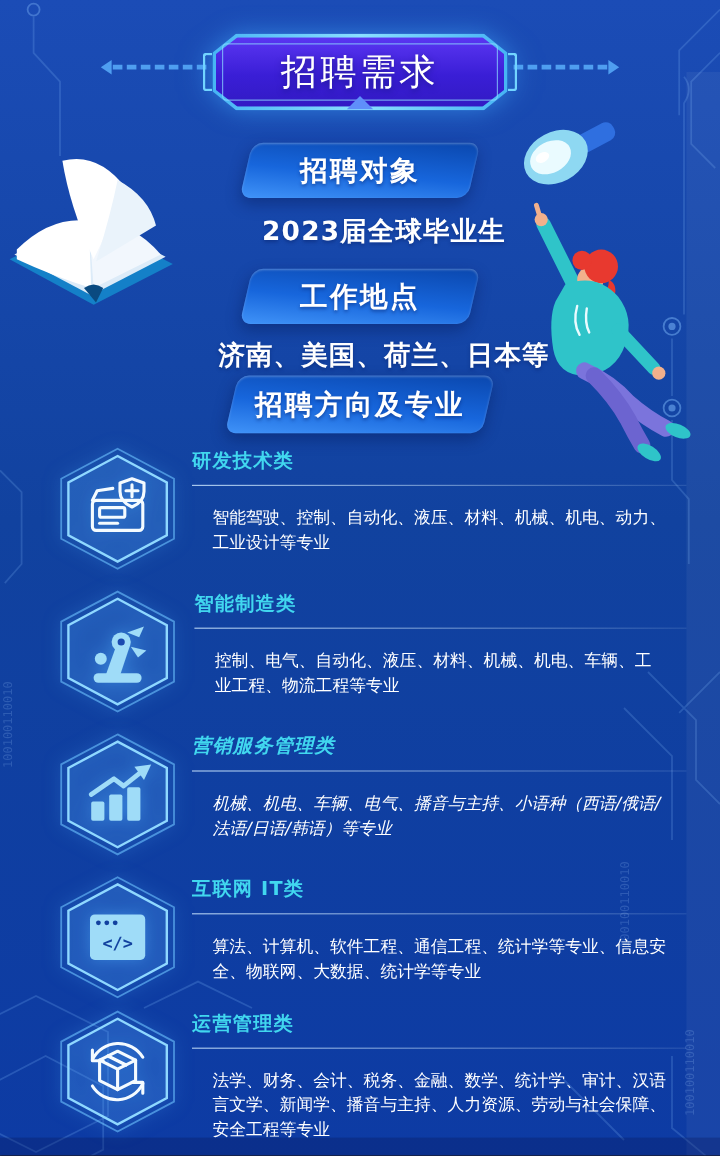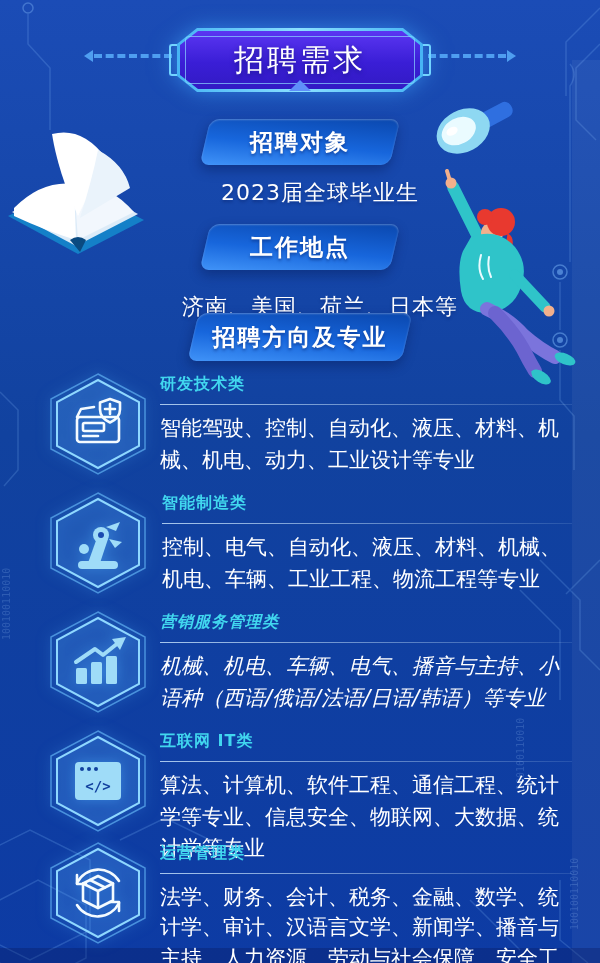--- a/index.html
+++ b/index.html
@@ -43,33 +43,33 @@
     transform:translateX(-50%) skewX(-13deg);
     background:linear-gradient(185deg,#0a47ae 0%,#1766dc 55%,#4093f8 100%);
     border-radius:9px;
     box-shadow:0 5px 12px rgba(4,22,80,.4), inset 0 1px 2px rgba(255,255,255,.28);}
   .pill>span{display:flex;height:100%;align-items:center;justify-content:center;
     transform:skewX(13deg);font-size:23px;font-weight:bold;letter-spacing:2px;
     text-shadow:0 2px 3px rgba(5,25,90,.45);}
   .pill.p1{top:119px;width:190px;}
   .pill.p2{top:224px;width:190px;}
   .pill.p3{top:313px;width:214px;height:48px;}
-  .value{position:absolute;left:0;right:0;text-align:center;font-size:22px;font-weight:normal;
+  .value{position:absolute;left:0;right:0;text-align:center;font-size:22px;font-weight:bold;
     letter-spacing:1px;text-shadow:0 2px 3px rgba(5,25,90,.4);padding-left:40px;}
   .value.v1{top:178px;}
-  .value.v2{top:292px;}
+  .value.v2{top:281px;}
 
   
   .cat{position:absolute;left:46px;width:526px;display:flex;gap:10px;align-items:flex-start;}
   .cat .hex{flex:0 0 104px;filter:drop-shadow(0 0 7px rgba(80,180,255,.55));}
   .cat .txt{flex:1;min-width:0;padding-top:2px;}
   .cat h2{margin:0;font-size:16px;font-weight:bold;color:#41d7ef;letter-spacing:1px;}
   .cat .rule{height:1px;margin:9px 0 8px;
     background:linear-gradient(90deg,rgba(205,232,255,.8),rgba(205,232,255,.12));}
-  .cat p{margin:0;font-size:21px;line-height:1.5;font-weight:500;color:#ffffff;}
+  .cat p{margin:17px;font-size:14px;line-height:1.5;font-weight:500;color:#ffffff;}
   .cat.c1{top:372px;}
   .cat.c2{top:491px;gap:12px;}
   .cat.c3{top:610px;font-style:italic;}
   .cat.c4{top:729px;}
   .cat.c5{top:841px;}
   .cat.c5 p{line-height:1.45;}
 </style>
 </head>
 <body>
 

